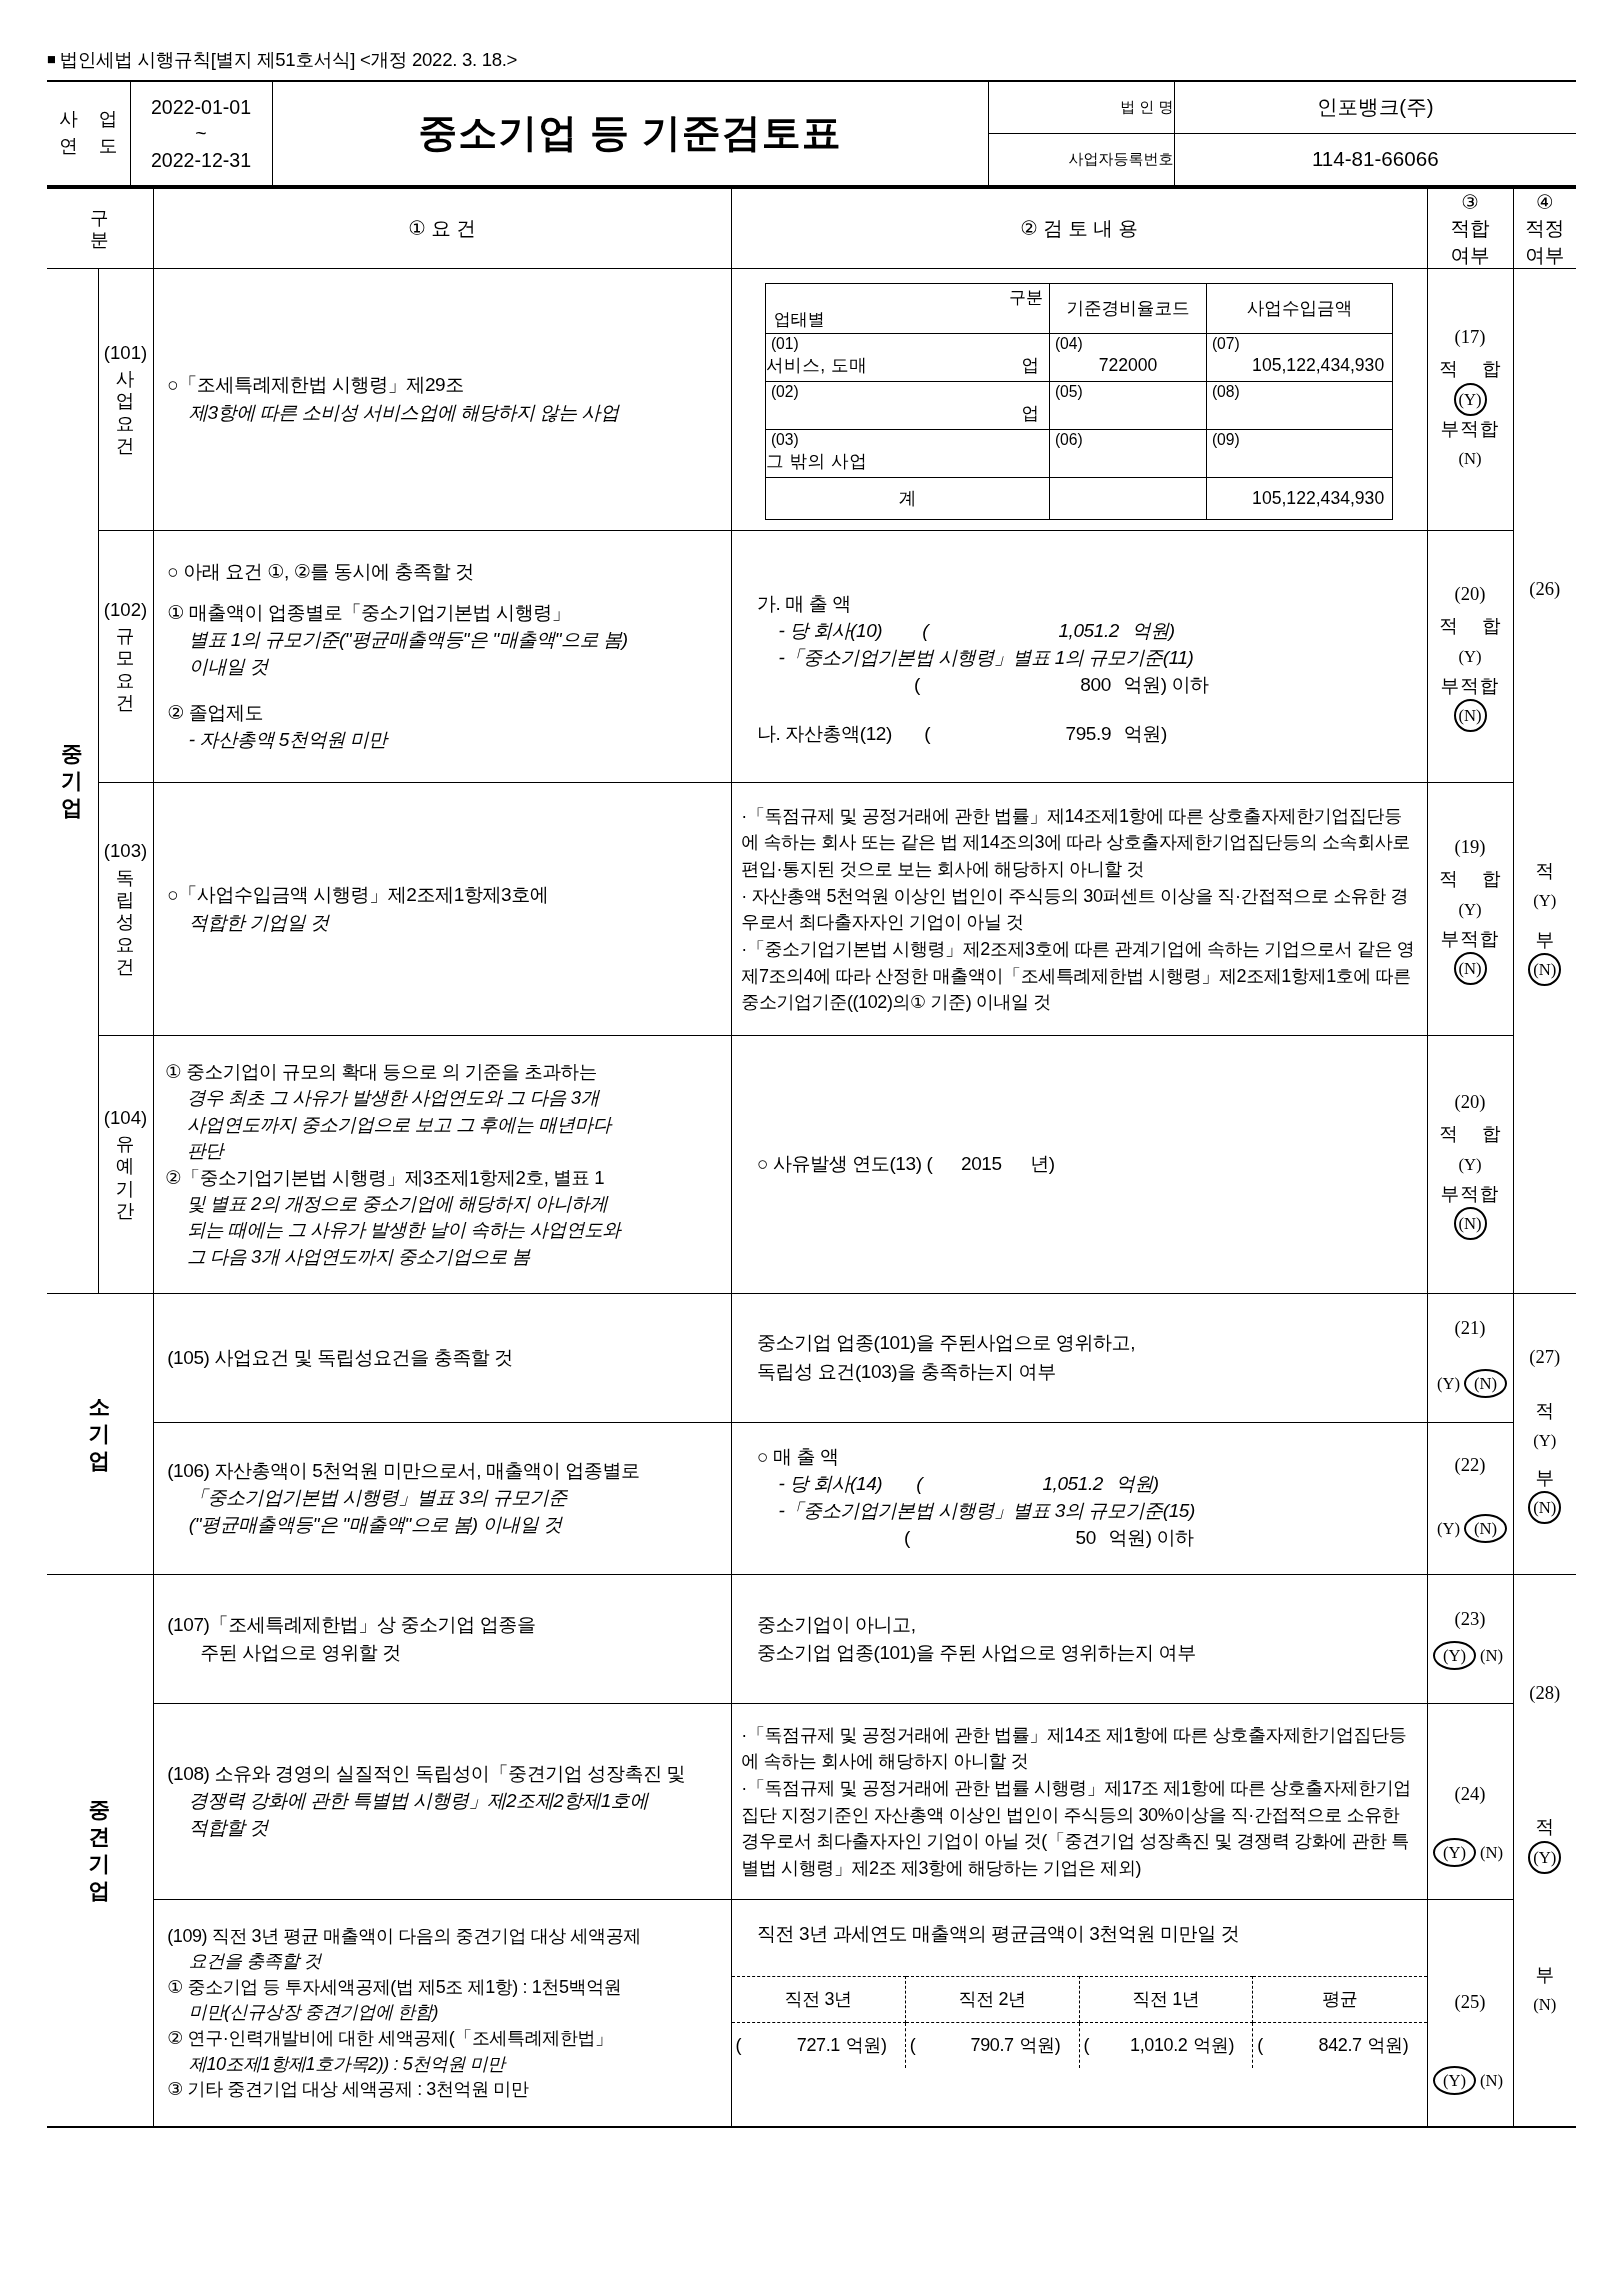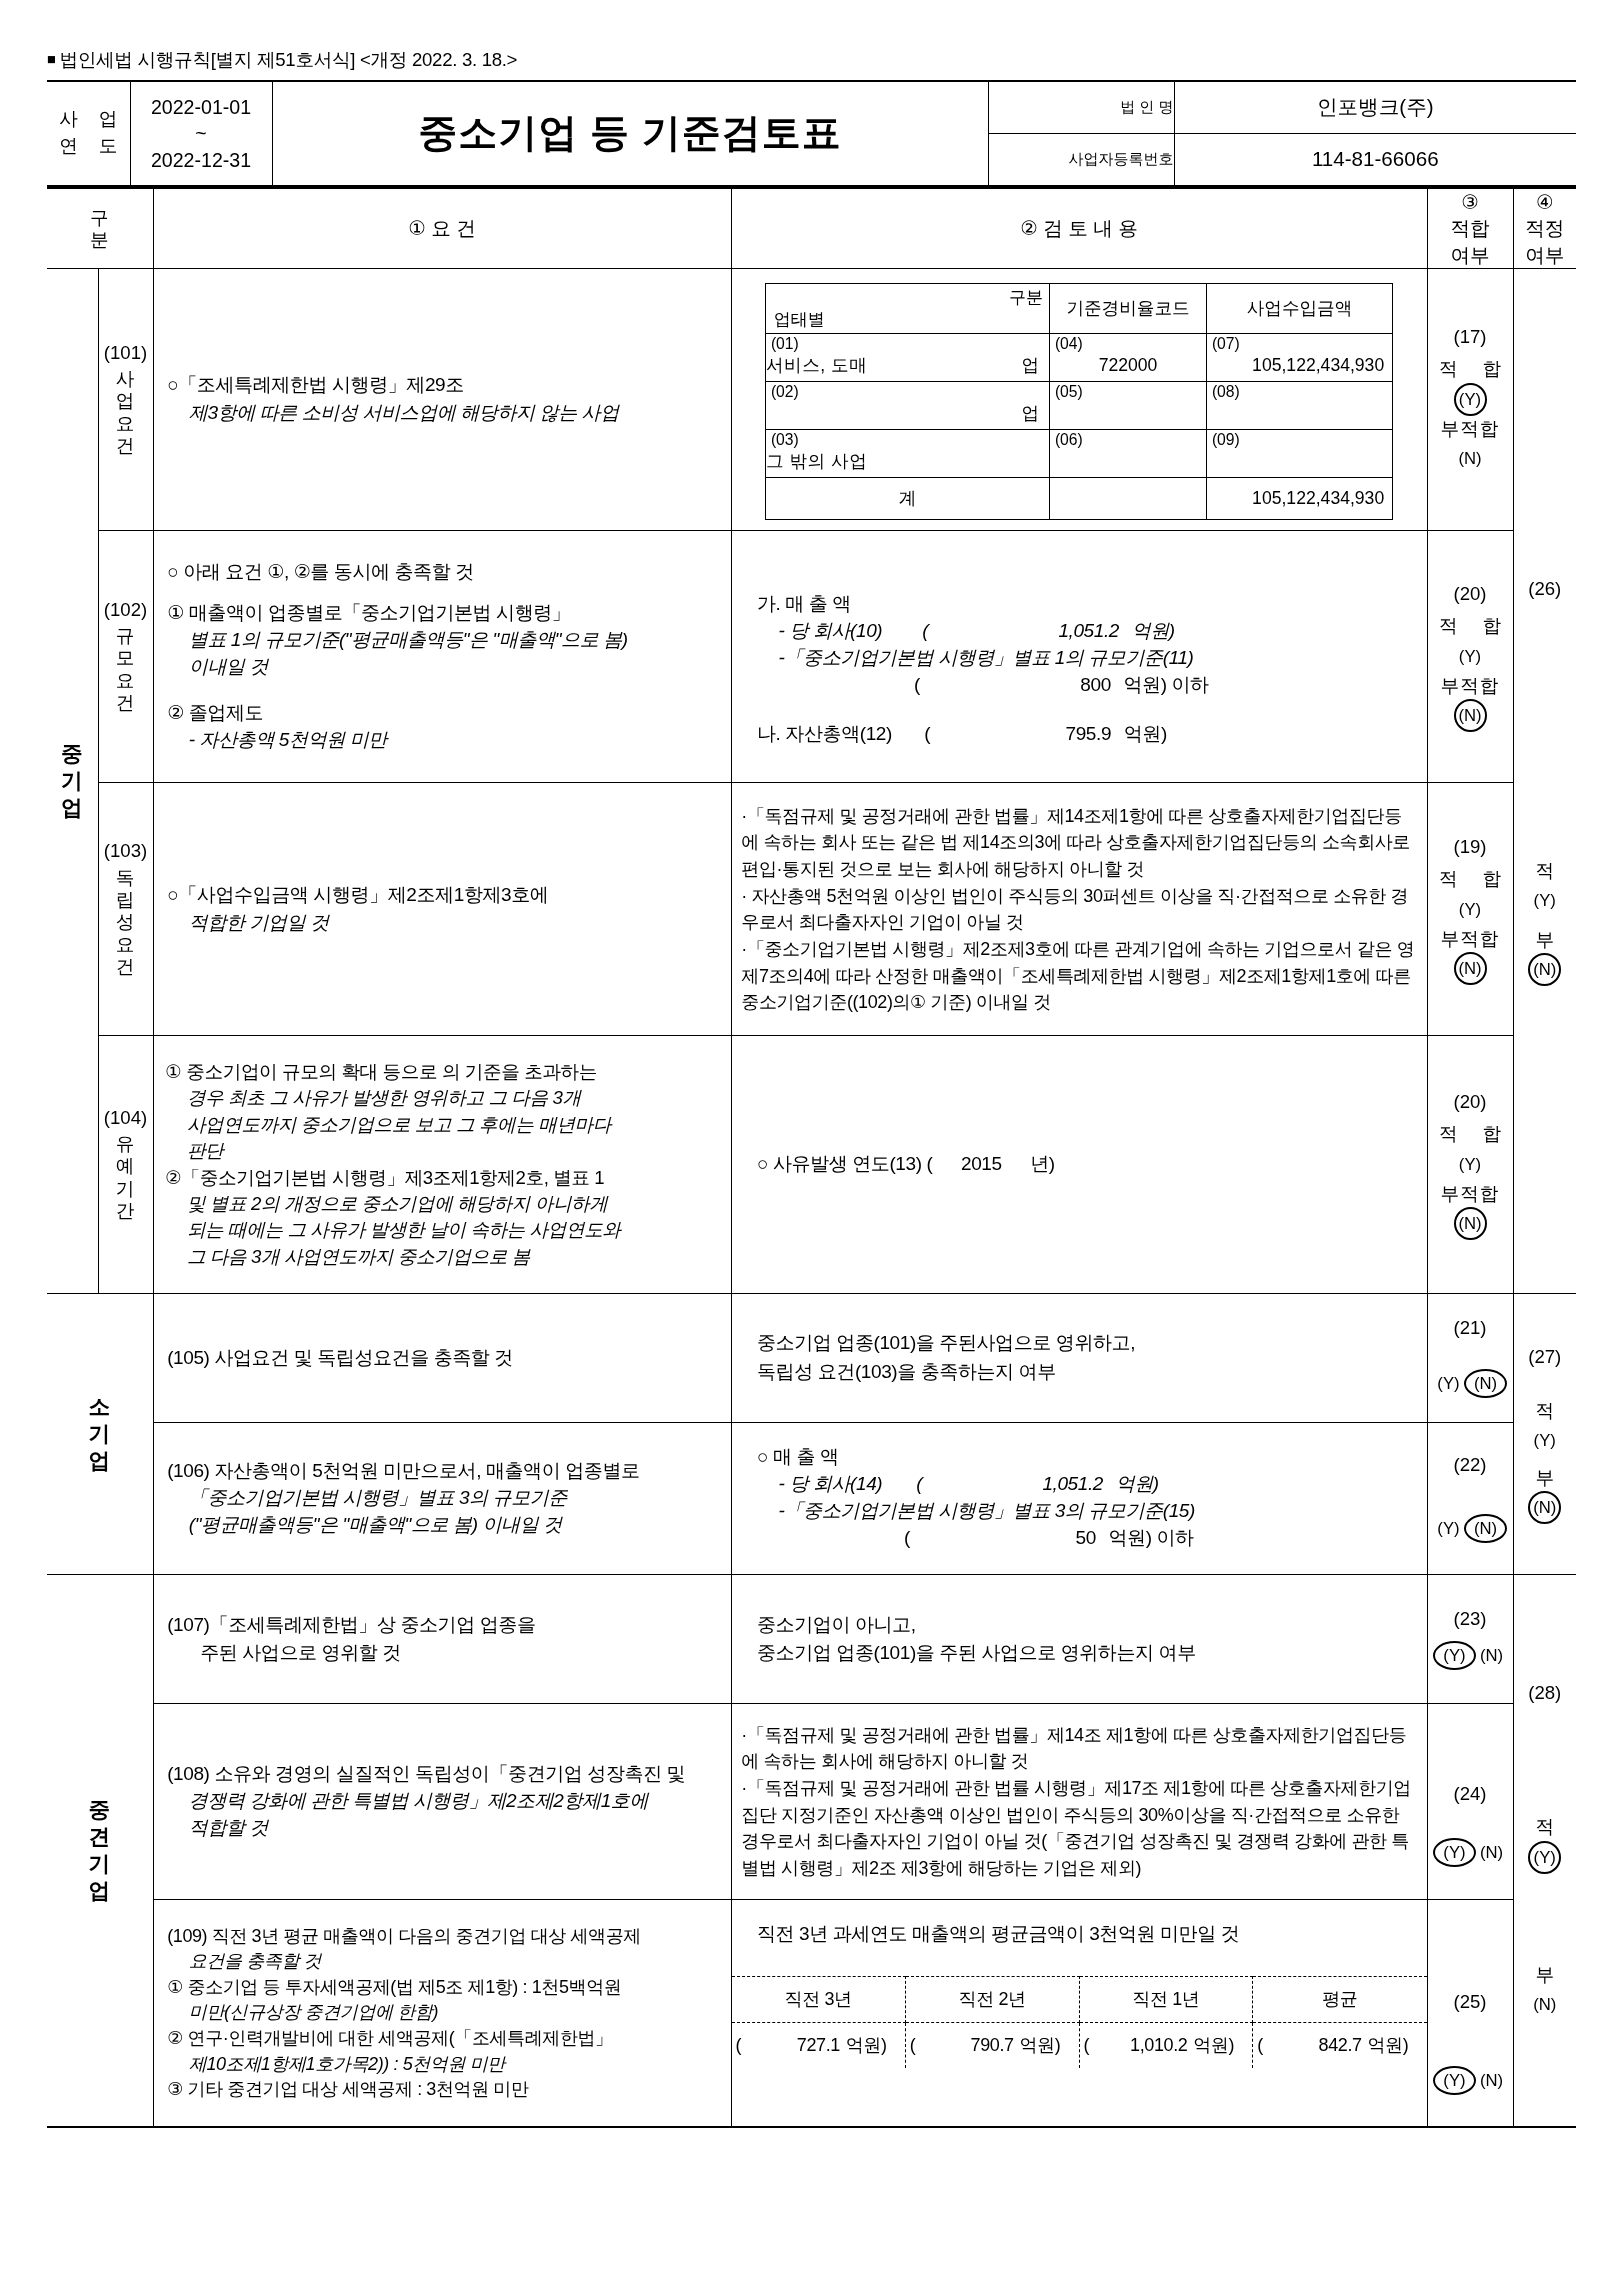--- a/index.html
+++ b/index.html
@@ -75,21 +75,21 @@
   .chk {
     font-size:19px; line-height:1.5; padding:9.8px 9.8px 9.8px 15.7px;
     letter-spacing:-0.4px;
   }
   .req p, .chk p { margin:0; }
   .ind1 { padding-left:21.6px; display:block;font-style:italic; }
   .ind2 { padding-left:33px; display:block; }
   .tight { line-height:1.42; }
 
   
-  .verdict { text-align:center; font-size:18.6px; line-height:1.42; position:relative; }
+  .verdict { text-align:center; font-size:18.6px; line-height:1.42; position:relative;font-family:Liberation Serif, serif; }
   .verdict .idx { display:block; margin-bottom:5.9px; }
   .verdict .w { letter-spacing:9.8px; padding-left:9.8px; display:block;}
   .verdict .w2 { letter-spacing:1px; display:block;}
   .ring {
     display:inline-block; border:2.9px solid #000; border-radius:50%;
     width:33px; height:33px; line-height:29px; text-align:center;
     font-size:16.7px; box-sizing:border-box;
   }
   .ringw {
     display:inline-block; border:2.9px solid #000; border-radius:50%;
@@ -376,21 +376,21 @@
     <tr>
       <td class="num-cell" style="height:245px">
         <span class="idx">(104)</span>
         <div>유</div>
         <div>예</div>
         <div>기</div>
         <div>간</div>
       </td>
       <td class="req tight" style="padding:9.8px 5.9px 9.8px 11.8px;font-size:18.6px">
         <p>① 중소기업이 규모의 확대 등으로 의 기준을 초과하는</p>
-        <p class="ind1">경우 최초 그 사유가 발생한 영위하고 그 다음 3개</p>
+        <p class="ind1">경우 최초 그 사유가 발생한 사업연도와 그 다음 3개</p>
         <p class="ind1">사업연도까지 중소기업으로 보고 그 후에는 매년마다</p>
         <p class="ind1">판단</p>
         <p>②「중소기업기본법 시행령」제3조제1항제2호, 별표 1</p>
         <p class="ind1">및 별표 2의 개정으로 중소기업에 해당하지 아니하게</p>
         <p class="ind1">되는 때에는 그 사유가 발생한 날이 속하는 사업연도와</p>
         <p class="ind1">그 다음 3개 사업연도까지 중소기업으로 봄</p>
       </td>
       <td class="chk" style="padding-left:25.5px">
         <p>
           <span>○ 사유발생 연도(13)  (</span>

